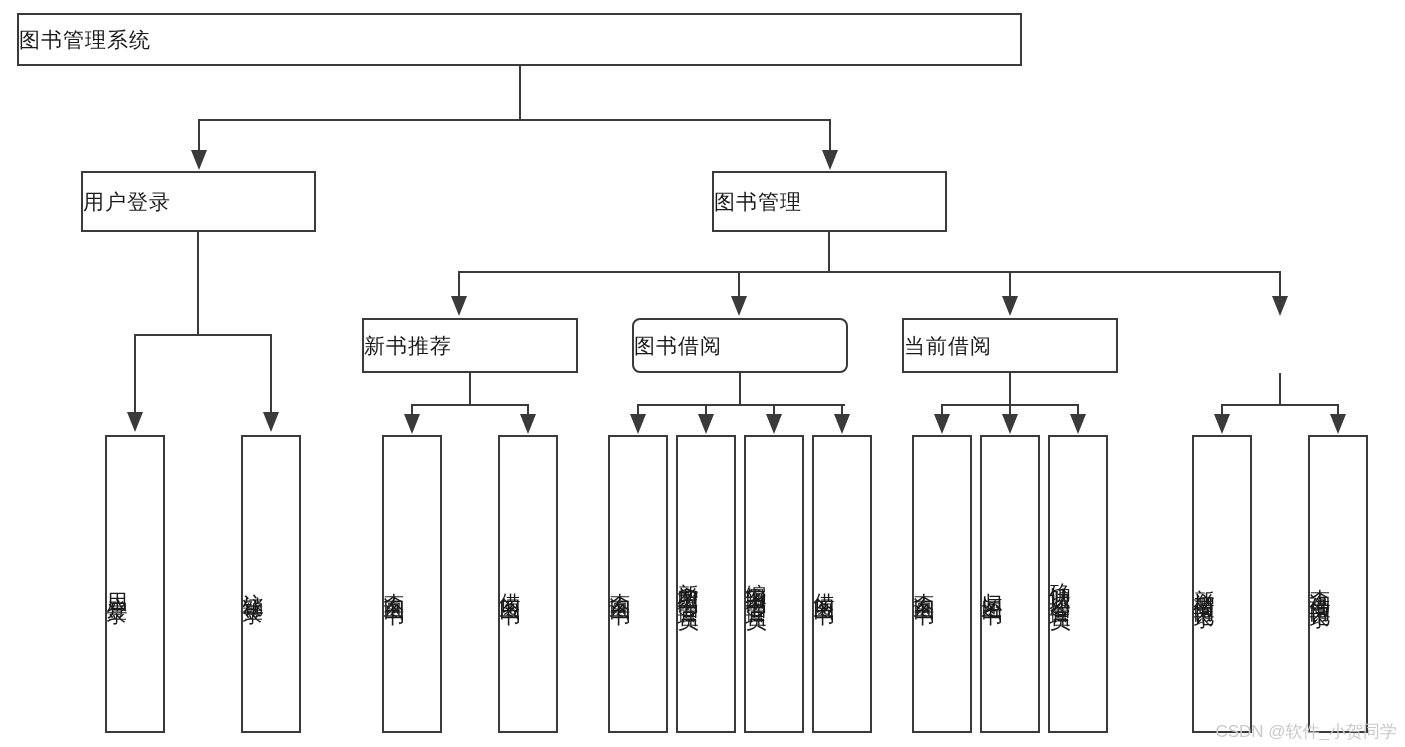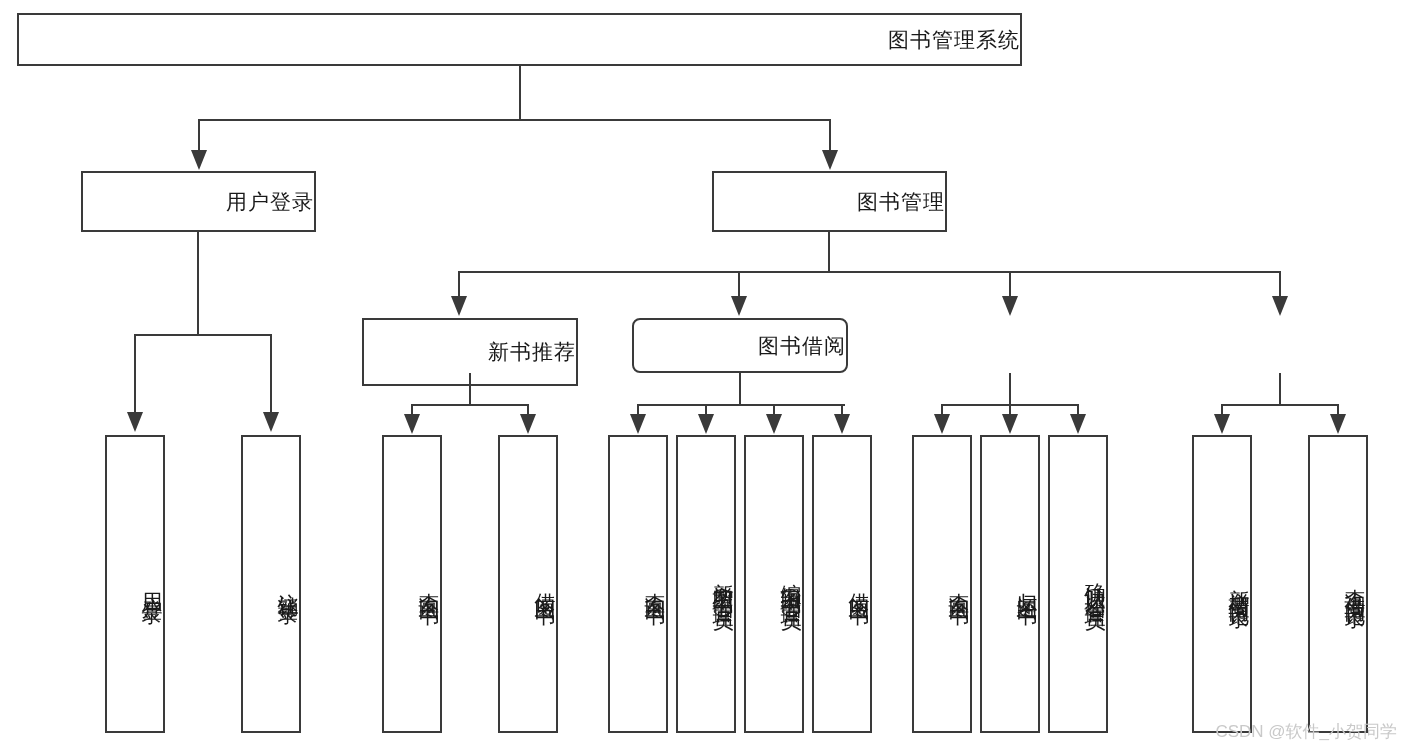--- a/index.html
+++ b/index.html
@@ -17,21 +17,21 @@
     background: #ffffff;
     overflow: hidden;
   }
   .box {
     position: absolute;
     box-sizing: border-box;
     border: 2px solid #3a3a3a;
     background: #ffffff;
     display: flex;
     align-items: center;
-    justify-content: flex-end;
+    justify-content: flex-start;
     color: #1a1a1a;
   }
   .box.h {
     font-size: 21px;
     letter-spacing: 1px;
   }
   .box.v {
     font-size: 21px;
   }
   .vtext {
@@ -80,21 +80,21 @@
   <div class="edge hline" style="left:198px; top:119px; width:633px; height:2px;"></div>
 
   <div class="edge vline" style="left:198px; top:119px; width:2px; height:33px;"></div>
   <div class="arrow" style="left:191px; top:150px;"></div>
   <div class="edge vline" style="left:829px; top:119px; width:2px; height:33px;"></div>
   <div class="arrow" style="left:822px; top:150px;"></div>
 
   <div class="box h" style="left:81px; top:171px; width:235px; height:61px;">
     <span>用户登录</span>
   </div>
-  <div class="box h" style="left:712px; top:171px; width:235px; height:61px;padding-left:28px;">
+  <div class="box h" style="left:712px; top:171px; width:235px; height:61px;">
     <span>图书管理</span>
   </div>
 
   <div class="edge vline" style="left:197px; top:232px; width:2px; height:104px;"></div>
   <div class="edge hline" style="left:134px; top:334px; width:137px; height:2px;"></div>
   <div class="edge vline" style="left:134px; top:334px; width:2px; height:80px;"></div>
   <div class="arrow" style="left:127px; top:412px;"></div>
   <div class="edge vline" style="left:270px; top:334px; width:2px; height:80px;"></div>
   <div class="arrow" style="left:263px; top:412px;"></div>
 
@@ -102,25 +102,28 @@
   <div class="edge hline" style="left:458px; top:271px; width:822px; height:2px;"></div>
   <div class="edge vline" style="left:458px; top:271px; width:2px; height:27px;"></div>
   <div class="arrow" style="left:451px; top:296px;"></div>
   <div class="edge vline" style="left:738px; top:271px; width:2px; height:27px;"></div>
   <div class="arrow" style="left:731px; top:296px;"></div>
   <div class="edge vline" style="left:1009px; top:271px; width:2px; height:27px;"></div>
   <div class="arrow" style="left:1002px; top:296px;"></div>
   <div class="edge vline" style="left:1279px; top:271px; width:2px; height:27px;"></div>
   <div class="arrow" style="left:1272px; top:296px;"></div>
 
-  <div class="box h" style="left:362px; top:318px; width:216px; height:68px;">
+  <div class="box h" style="left:362px; top:318px; width:216px; height:55px;">
     <span>新书推荐</span>
   </div>
   <div class="box h" style="left:632px; top:318px; width:216px; height:55px;border-radius:8px;">
     <span>图书借阅</span>
+  </div>
+  <div class="box h" style="left:902px; top:318px; width:216px; height:55px;">
+    <span>当前借阅</span>
   </div>
 
   <div class="edge vline" style="left:469px; top:373px; width:2px; height:33px;"></div>
   <div class="edge hline" style="left:411px; top:404px; width:117px; height:2px;"></div>
   <div class="edge vline" style="left:411px; top:404px; width:2px; height:14px;"></div>
   <div class="arrow" style="left:404px; top:414px;"></div>
   <div class="edge vline" style="left:527px; top:404px; width:2px; height:14px;"></div>
   <div class="arrow" style="left:520px; top:414px;"></div>
 
   <div class="edge vline" style="left:739px; top:373px; width:2px; height:33px;"></div>

